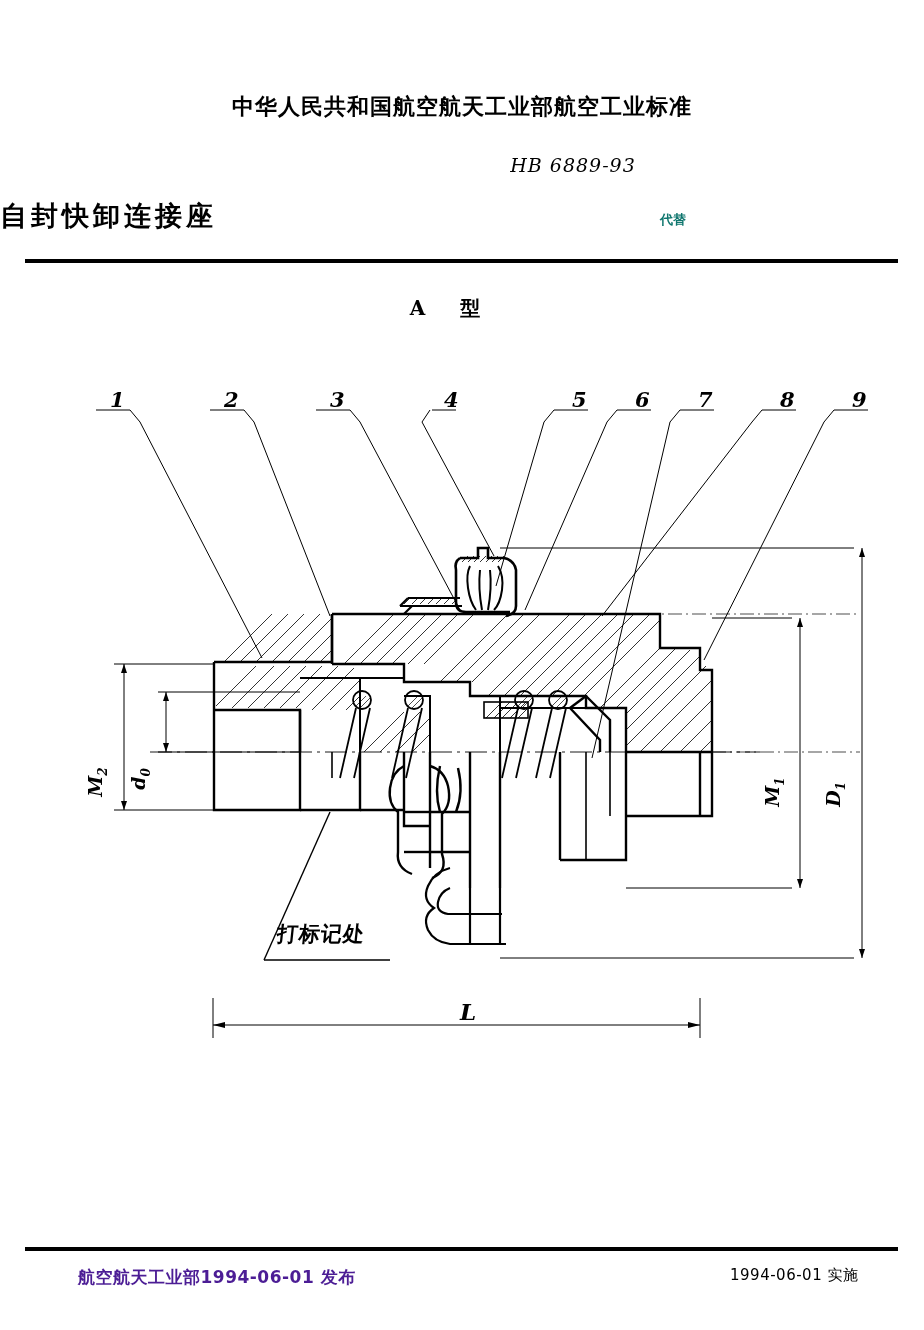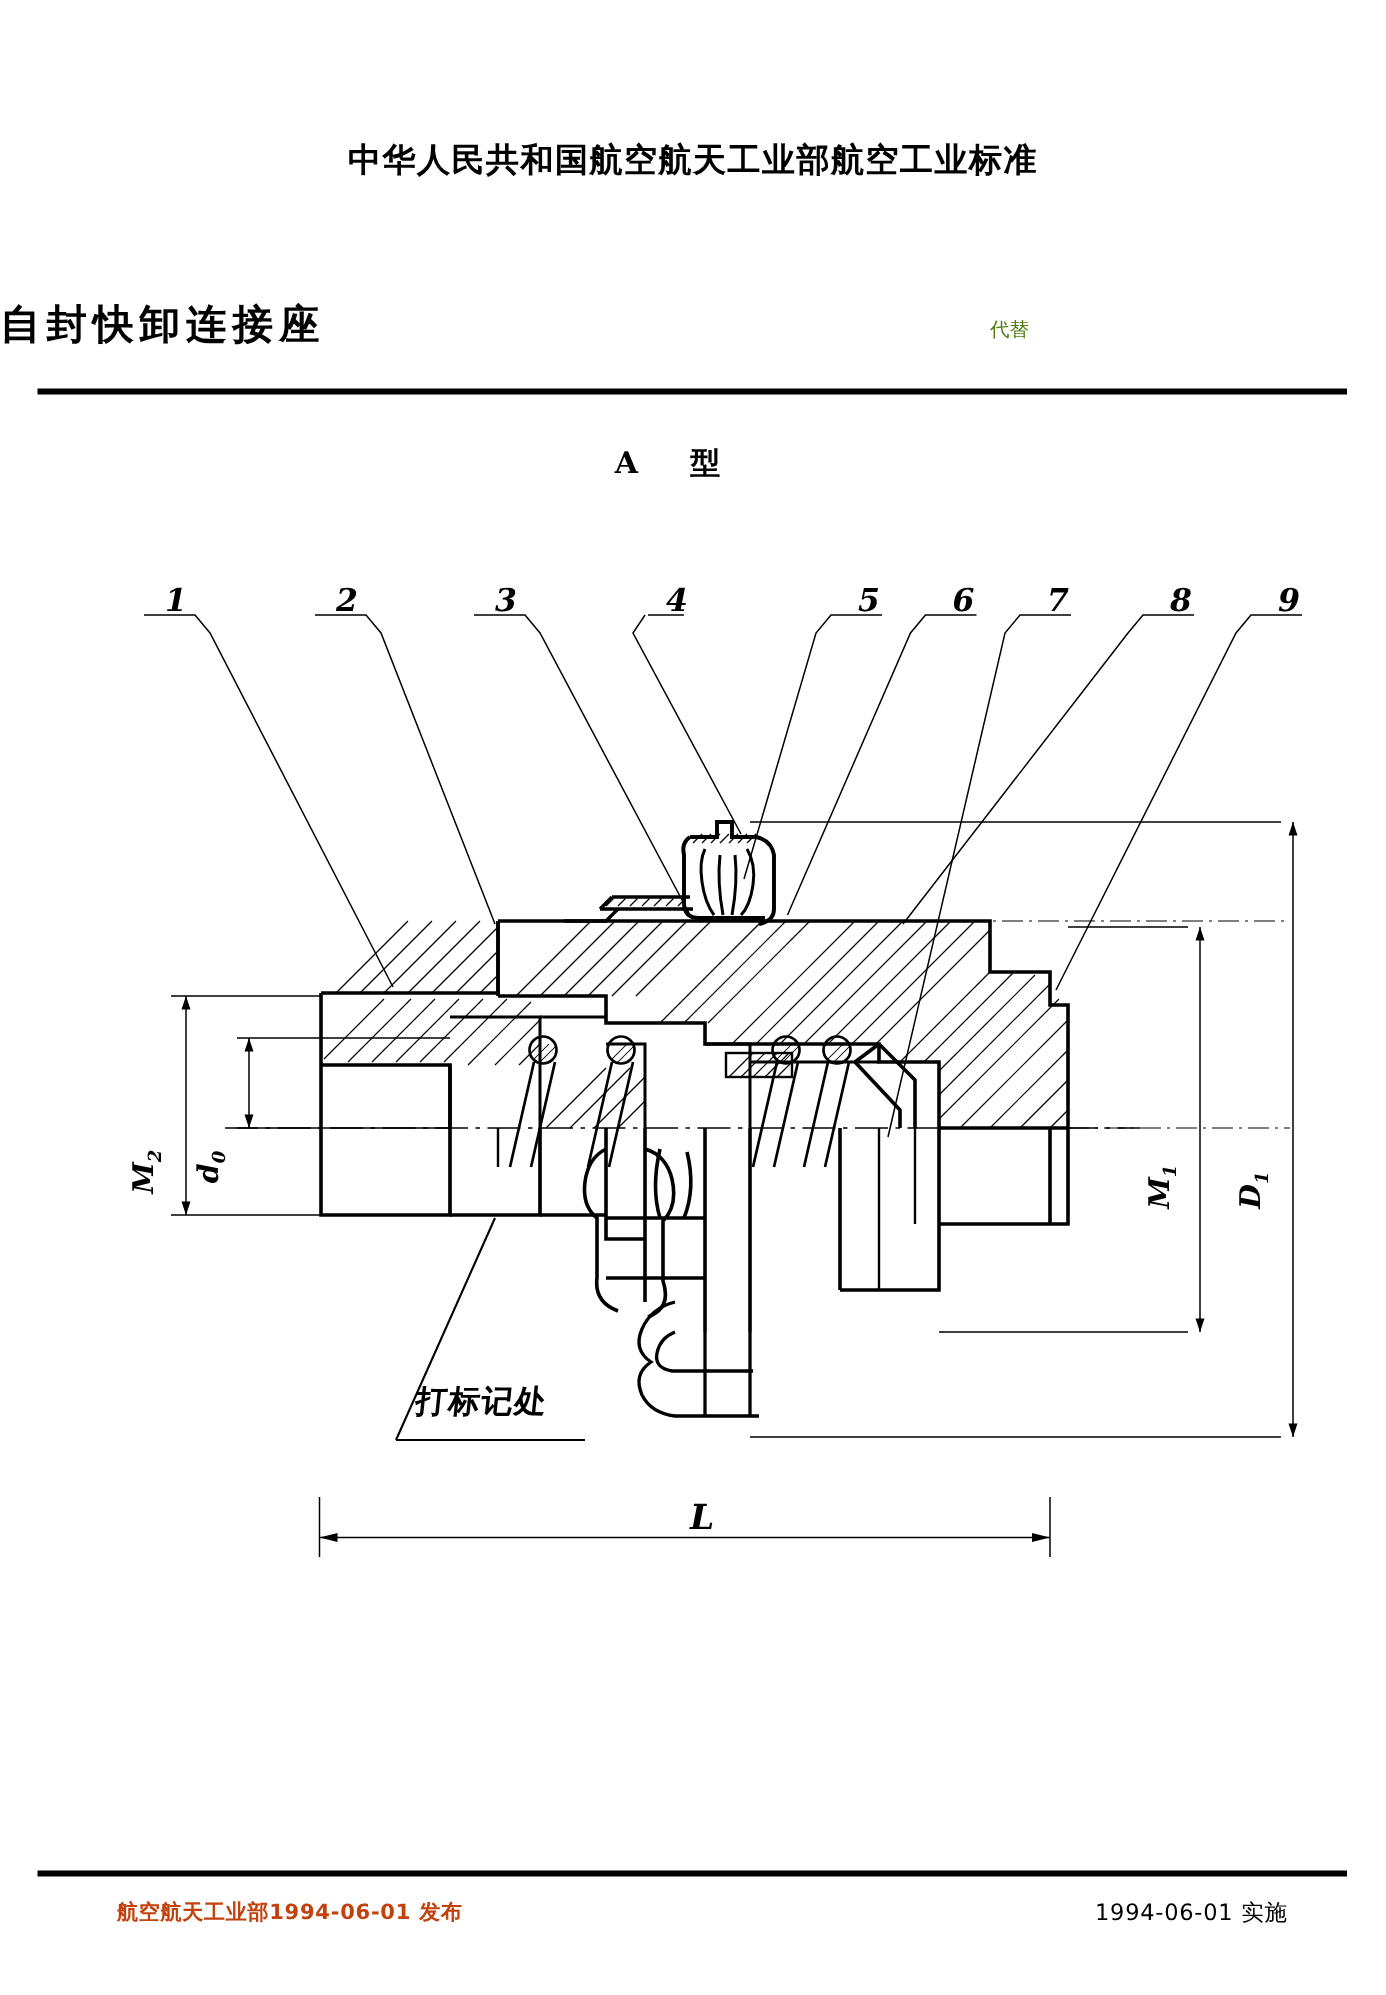--- a/index.html
+++ b/index.html
@@ -59,22 +59,22 @@
     font-weight: bold;
     letter-spacing: 4px;
     color: #000;
     white-space: nowrap;
   }
   #replaces-note {
     top: 163px;
     left: 660px;
     font-family: "DejaVu Sans", sans-serif;
     font-size: 13px;
-    font-weight: normal;
-    color: #4d7c0f;
+    font-weight: bold;
+    color: #0f766e;
     white-space: nowrap;
   }
   .rule-thick {
     left: 25px;
     width: 873px;
     height: 4px;
     background: #000;
   }
   #rule-top { top: 211px; }
   #rule-bottom { top: 1199px; }
@@ -92,24 +92,24 @@
     letter-spacing: 14px;
     color: #000;
     white-space: nowrap;
   }
 
   
   #footer-left {
     top: 1218px;
     left: 78px;
     font-family: "DejaVu Sans", sans-serif;
-    font-size: 14px;
+    font-size: 17px;
     font-weight: bold;
     letter-spacing: 0.5px;
-    color: #c2410c;
+    color: #4c1d95;
     white-space: nowrap;
   }
   #footer-right {
     top: 1218px;
     left: 730px;
     font-family: "DejaVu Sans", sans-serif;
     font-size: 15px;
     font-weight: normal;
     letter-spacing: 0.5px;
     color: #000;
@@ -162,20 +162,21 @@
     color: #000;
   }
 </style>
 </head>
 <body>
 
 <div id="page">
 
   <div class="abs" id="std-org-line">中华人民共和国航空航天工业部航空工业标准</div>
 
+  <div class="abs" id="std-number">HB 6889-93</div>
 
   <div class="abs" id="doc-title">自封快卸连接座</div>
 
   <div class="abs" id="replaces-note">代替</div>
 
   <div class="abs rule-thick" id="rule-top"></div>
 
   <div class="abs" id="type-label">A 型</div>
 
   <svg class="abs" id="drawing-svg" width="924" height="700" viewBox="0 0 924 700">

